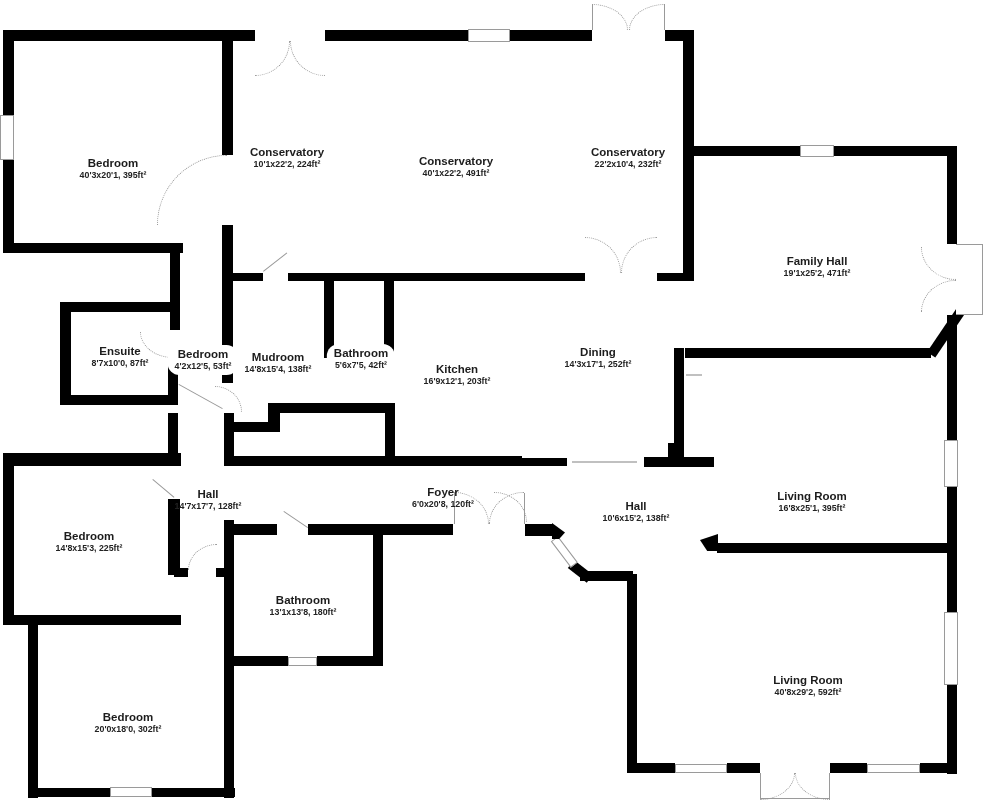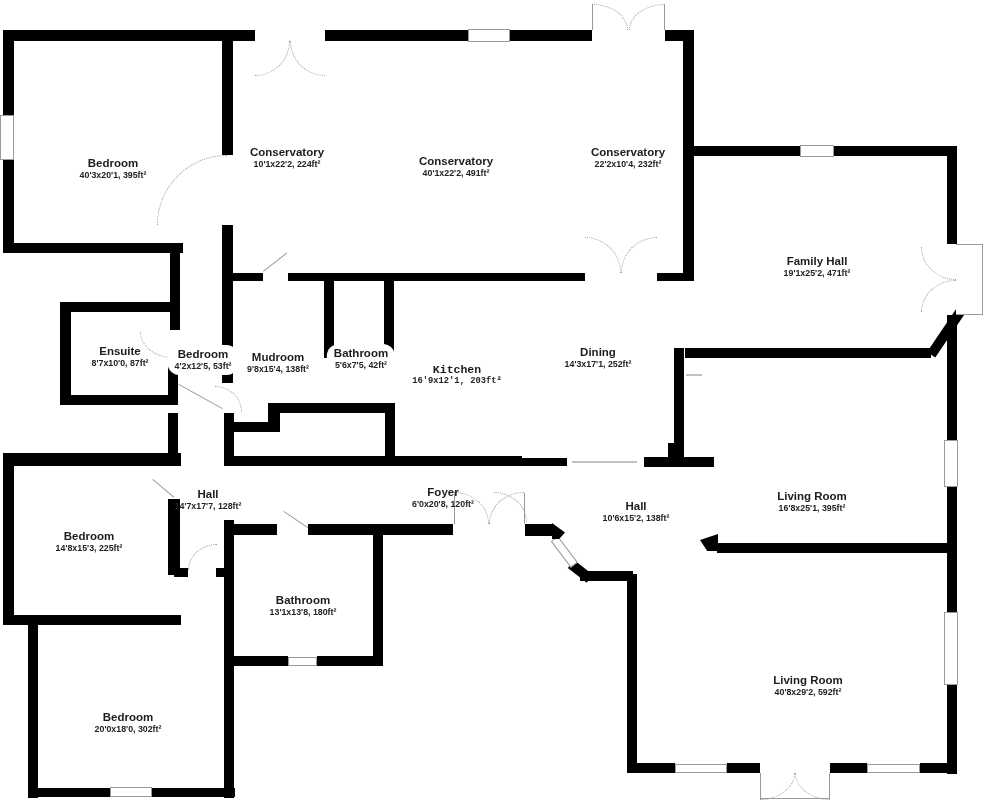--- a/index.html
+++ b/index.html
@@ -162,27 +162,27 @@
     <div class="room-label" style="left: 120px; top: 357px;">
       <span class="room-name">Ensuite</span>
       <span class="room-dims">8'7x10'0, 87ft²</span>
     </div>
     <div class="room-label pill" style="left: 203px; top: 360px;">
       <span class="room-name">Bedroom</span>
       <span class="room-dims">4'2x12'5, 53ft²</span>
     </div>
     <div class="room-label" style="left: 278px; top: 363px;">
       <span class="room-name">Mudroom</span>
-      <span class="room-dims">9'8x15'4, 138ft²</span>
+      <span class="room-dims">14'8x15'4, 138ft²</span>
     </div>
     <div class="room-label pill" style="left: 361px; top: 359px;">
       <span class="room-name">Bathroom</span>
       <span class="room-dims">5'6x7'5, 42ft²</span>
     </div>
-    <div class="room-label" style="left: 457px; top: 375px; font-family: Liberation Mono, monospace;">
+    <div class="room-label" style="left: 457px; top: 375px;">
       <span class="room-name">Kitchen</span>
       <span class="room-dims">16'9x12'1, 203ft²</span>
     </div>
     <div class="room-label" style="left: 598px; top: 358px;">
       <span class="room-name">Dining</span>
       <span class="room-dims">14'3x17'1, 252ft²</span>
     </div>
     <div class="room-label" style="left: 208px; top: 500px;">
       <span class="room-name">Hall</span>
       <span class="room-dims">14'7x17'7, 128ft²</span>

